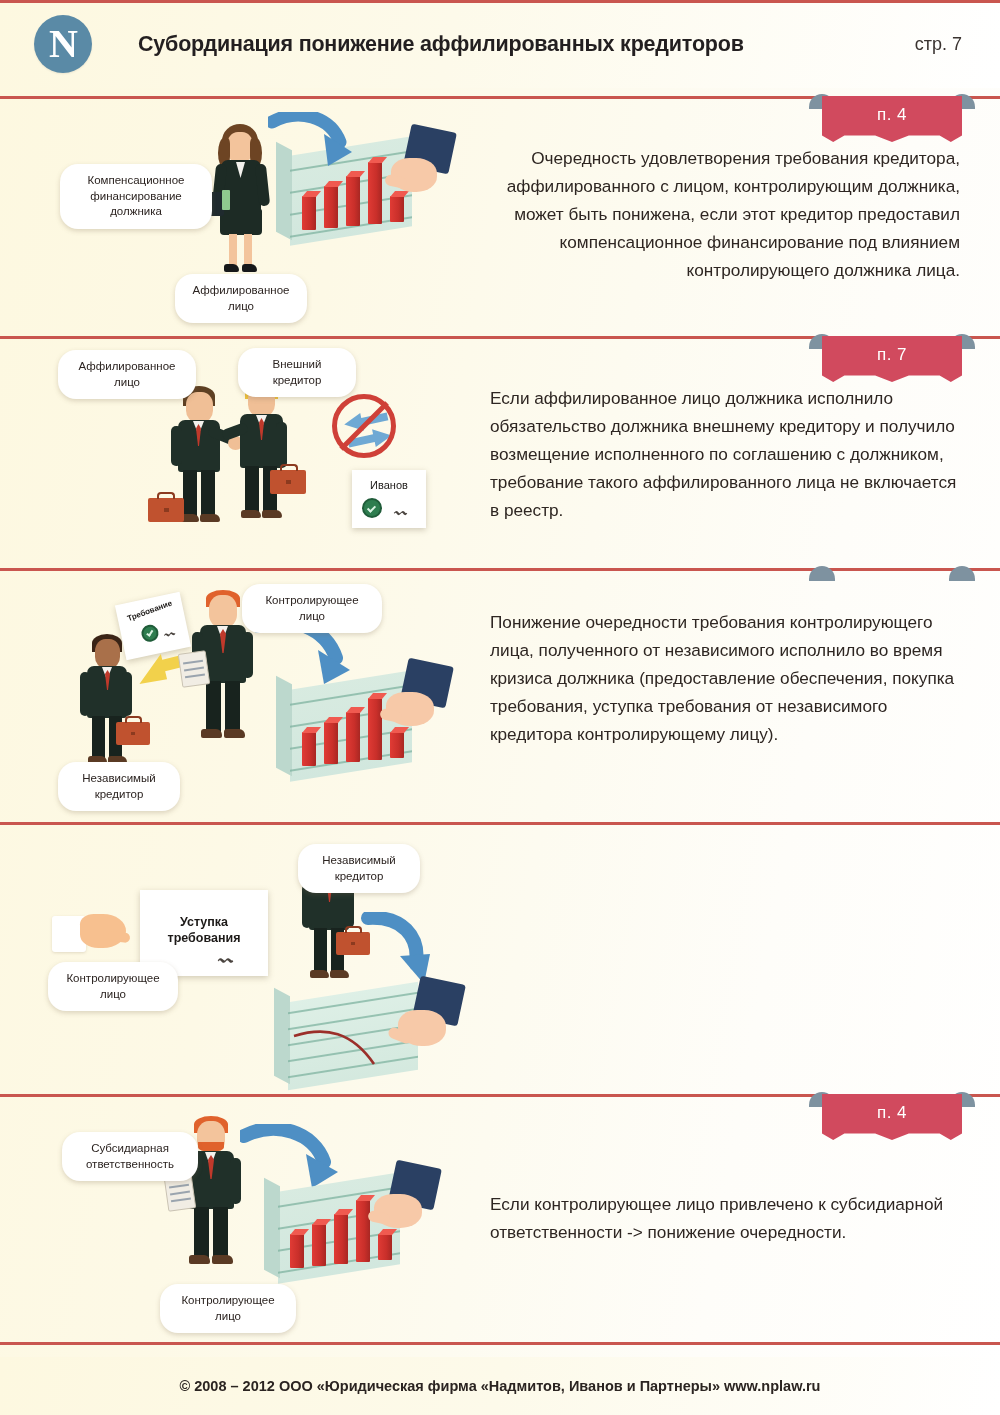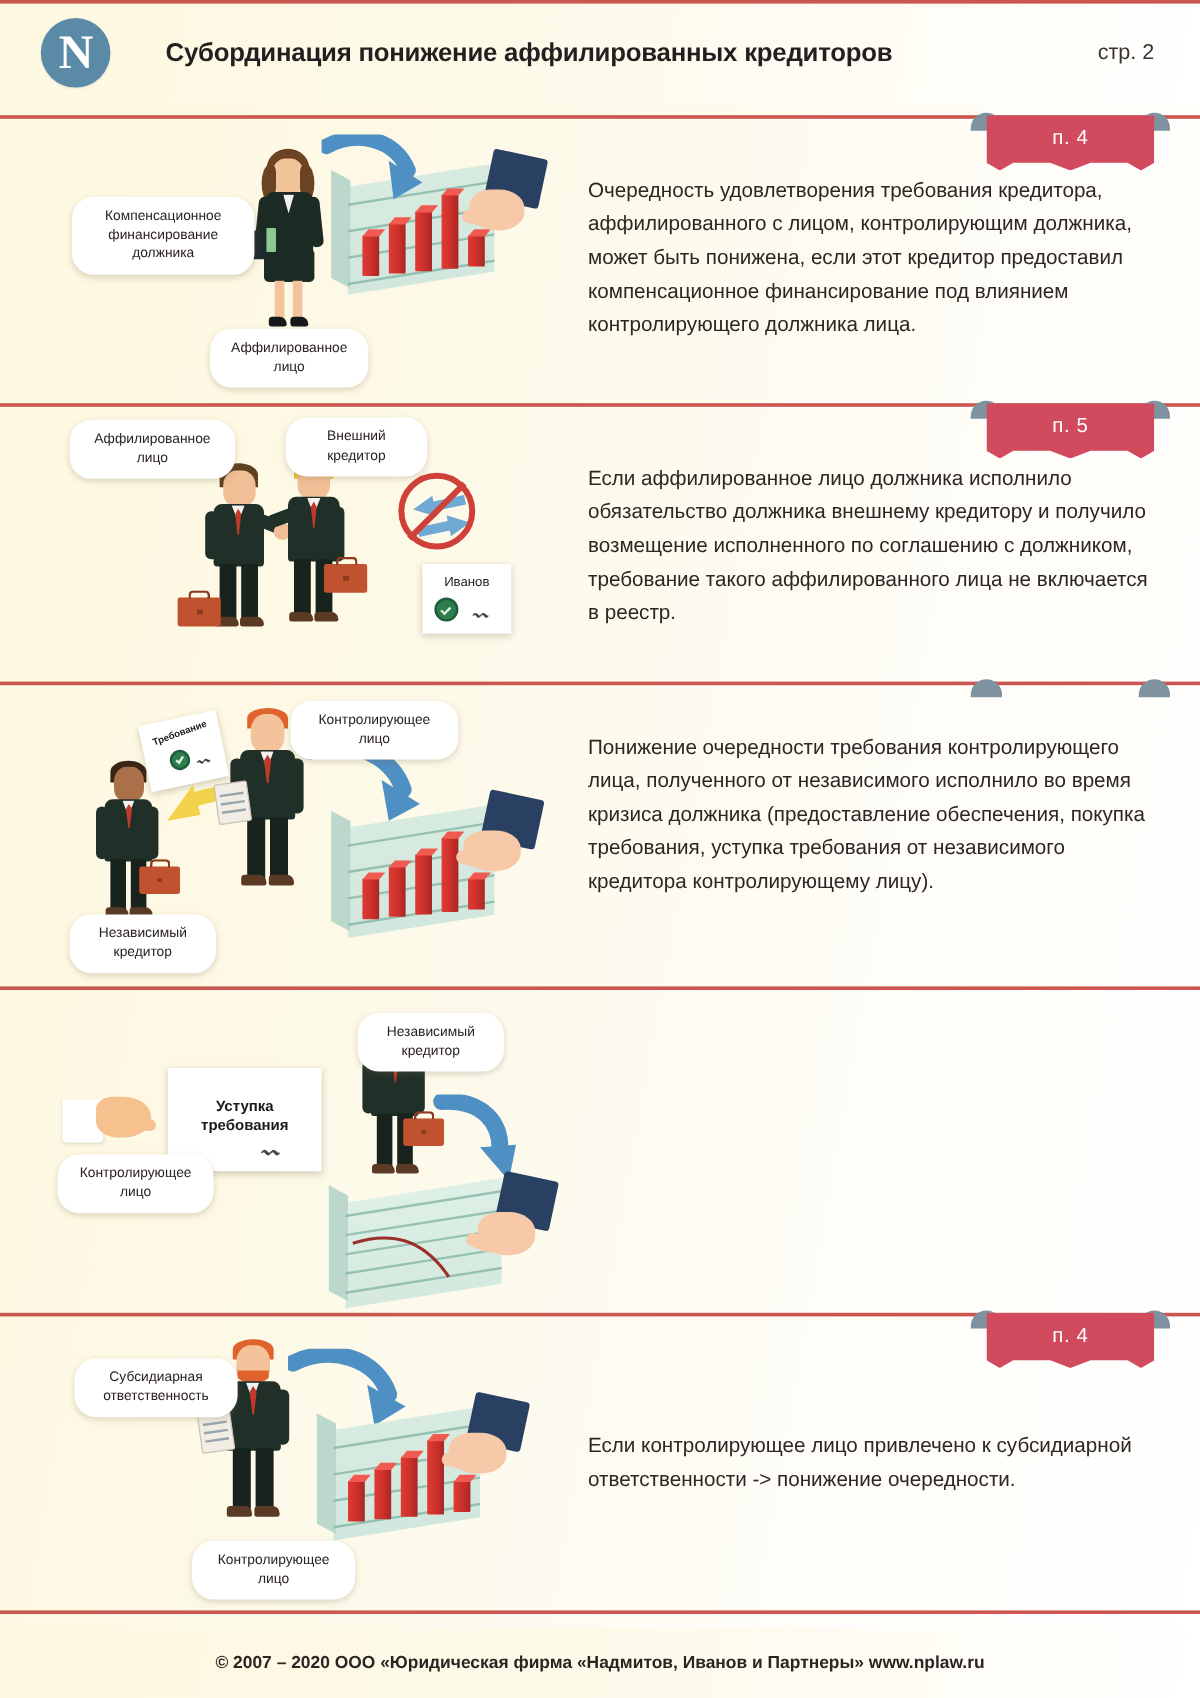--- a/index.html
+++ b/index.html
@@ -331,21 +331,21 @@
   }
 </style>
 </head>
 <body>
 
 <div class="header">
   <div class="logo">
     <span class="logo-letter">N</span>
   </div>
   <div class="header-title">Субординация понижение аффилированных кредиторов</div>
-  <div class="header-page">стр. 2</div>
+  <div class="header-page">стр. 7</div>
 </div>
 
 <div class="divider" style="top:96px"></div>
 <div class="divider" style="top" :=""></div>
 <div class="divider" style="top:336px"></div>
 <div class="divider" style="top:568px"></div>
 <div class="divider" style="top:822px"></div>
 <div class="divider" style="top:1094px"></div>
 <div class="divider" style="top:1342px"></div>
 
@@ -405,30 +405,30 @@
       <path d="M56 22 L84 40 L60 54 Z" fill="#4e8fc4"></path>
     </svg>
 
     <div class="callout" style="left: 20px; top: 58px; width: 152px; white-space: pre-line;">Компенсационное
 финансирование
 должника</div>
     <div class="callout" style="left: 135px; top: 168px; width: 132px; white-space: pre-line;">Аффилированное
 лицо</div>
   </div>
 
-  <div class="body-text" style="top: 48px; white-space: pre-line;">Очередность удовлетворения требования кредитора, аффилированного с лицом, контролирующим  должника, может быть понижена, если этот кредитор предоставил компенсационное финансирование под влиянием контролирующего должника лица.</div>
+  <div class="body-text" style="top: 48px; white-space: pre-line; text-align: right;">Очередность удовлетворения требования кредитора, аффилированного с лицом, контролирующим  должника, может быть понижена, если этот кредитор предоставил компенсационное финансирование под влиянием контролирующего должника лица.</div>
 </div>
 
 <div class="section" style="top:336px;height:232px">
 
   <div class="ribbon" style="top:0px">
     <div class="ribbon-tail-l"></div>
     <div class="ribbon-tail-r"></div>
     <div class="ribbon-body">
-      <span class="ribbon-label">п. 5</span>
+      <span class="ribbon-label">п. 7</span>
     </div>
   </div>
 
   <div class="illus" style="top:8px;height:215px">
 
     <div class="person" style="left:130px;top:42px;width:70px;height:140px">
       <div class="p-hair" style="left:13px;top:0px;width:32px;height:20px;background:#5e4023"></div>
       <div class="p-head" style="left:16px;top:6px;width:27px;height:30px;background:#f0bf96"></div>
       <div class="p-body" style="left:8px;top:34px;width:42px;height:52px"></div>
       <div class="p-shirt" style="left:23px;top:35px;width:11px;height:14px;clip-path:polygon(0 0,100% 0,50% 100%)"></div>
@@ -698,14 +698,14 @@
     <div class="callout" style="left: 22px; top: 26px; width: 136px; white-space: pre-line;">Субсидиарная
 ответственность</div>
     <div class="callout" style="left: 120px; top: 178px; width: 136px; white-space: pre-line;">Контролирующее
 лицо</div>
   </div>
 
   <div class="body-text" style="top: 96px; white-space: pre-line;">Если контролирующее лицо привлечено к субсидиарной ответственности -&gt; понижение очередности.</div>
 </div>
 
 <div class="footer">
-  <div class="footer-text">© 2007 – 2020 ООО «Юридическая фирма «Надмитов, Иванов и Партнеры» www.nplaw.ru</div>
+  <div class="footer-text">© 2008 – 2012 ООО «Юридическая фирма «Надмитов, Иванов и Партнеры» www.nplaw.ru</div>
 </div>
 
 </body></html>

